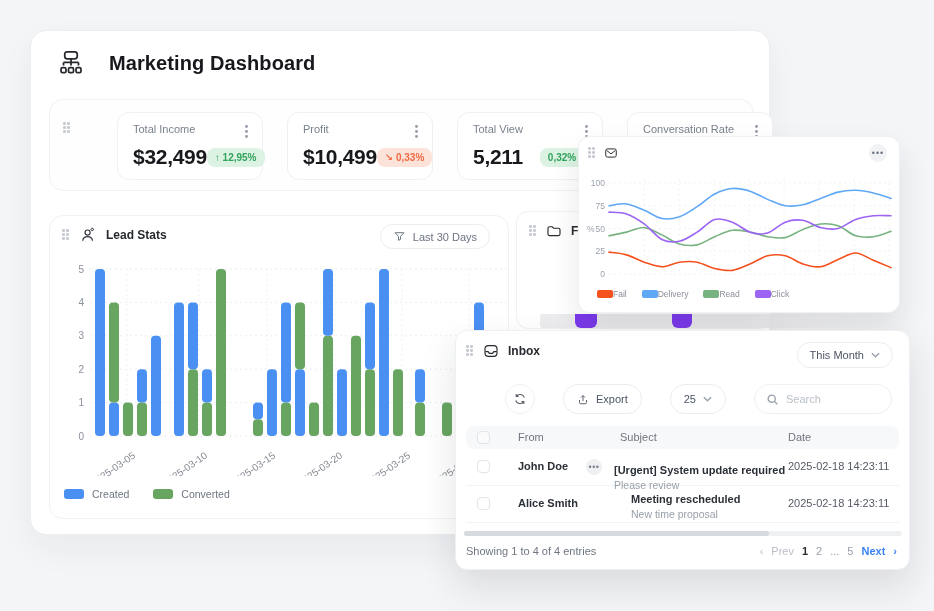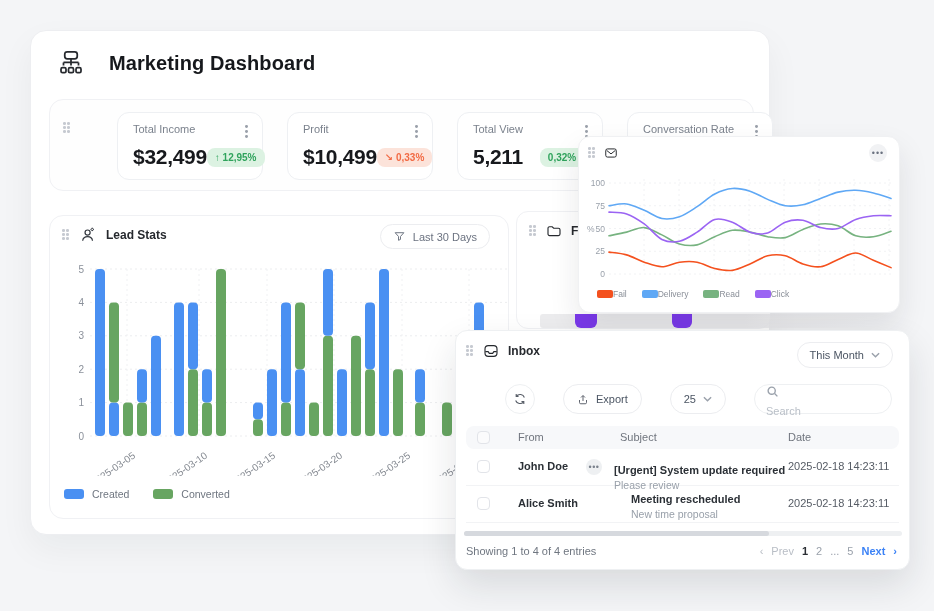--- a/index.html
+++ b/index.html
@@ -56,21 +56,21 @@
   .email-legend .legend-item { font-size:8.5px; color:#8a8f98; gap:0; }
   .email-legend .sw { width:16px; height:8px; border-radius:2px; }
 
   
   .inbox-panel { position:absolute; left:455px; top:330px; width:455px; height:240px; background:#fff; border:1px solid #eef0f2; border-radius:12px; box-shadow:0 16px 36px rgba(26,32,44,.12); z-index:20; }
   .inbox-head { position:absolute; left:10px; top:12px; display:flex; align-items:center; gap:9px; }
   .period-pill { position:absolute; right:16px; top:11px; height:26px; padding:0 12px; font-size:11px; color:#4b5563; cursor:pointer; }
   .inbox-toolbar { position:absolute; right:17px; top:53px; display:flex; align-items:center; gap:28px; }
   .icon-btn { width:30px; height:30px; border-radius:50%; border:1px solid #eef0f2; background:#fff; display:flex; align-items:center; justify-content:center; cursor:pointer; }
   .toolbar-pill { height:30px; padding:0 13px; font-size:11px; color:#4b5563; cursor:pointer; }
-  .search-box { width:138px; height:30px; border:1px solid #eef0f2; border-radius:15px; display:flex; align-items:flex-start; gap:7px; padding:0 11px;flex-direction:column; }
+  .search-box { width:138px; height:30px; border:1px solid #eef0f2; border-radius:15px; display:flex; align-items:center; gap:7px; padding:14px 11px; }
   .search-box input { border:none; outline:none; width:100px; font-size:11px; color:#4b5563; font-family:inherit; background:transparent; }
   .search-box input::placeholder { color:#b9bfc7; }
   .tbl { position:absolute; left:10px; right:10px; top:95px; }
   .tbl-header { position:relative; height:23px; background:#f7f8fa; border-radius:8px; }
   .tbl-row { position:relative; height:37px; border-bottom:1px solid #f2f3f5; cursor:pointer; }
   .cell { position:absolute; font-size:11px; color:#70757e; }
   .checkbox { position:absolute; left:11px; width:13px; height:13px; border:1.5px solid #e2e4e9; border-radius:4px; background:#fff; cursor:pointer; }
   .tbl-header .checkbox { background:#fbfbfc; }
   .from-cell { font-weight:700; color:#2b3036; }
   .subj { font-weight:700; color:#2b3036; }

